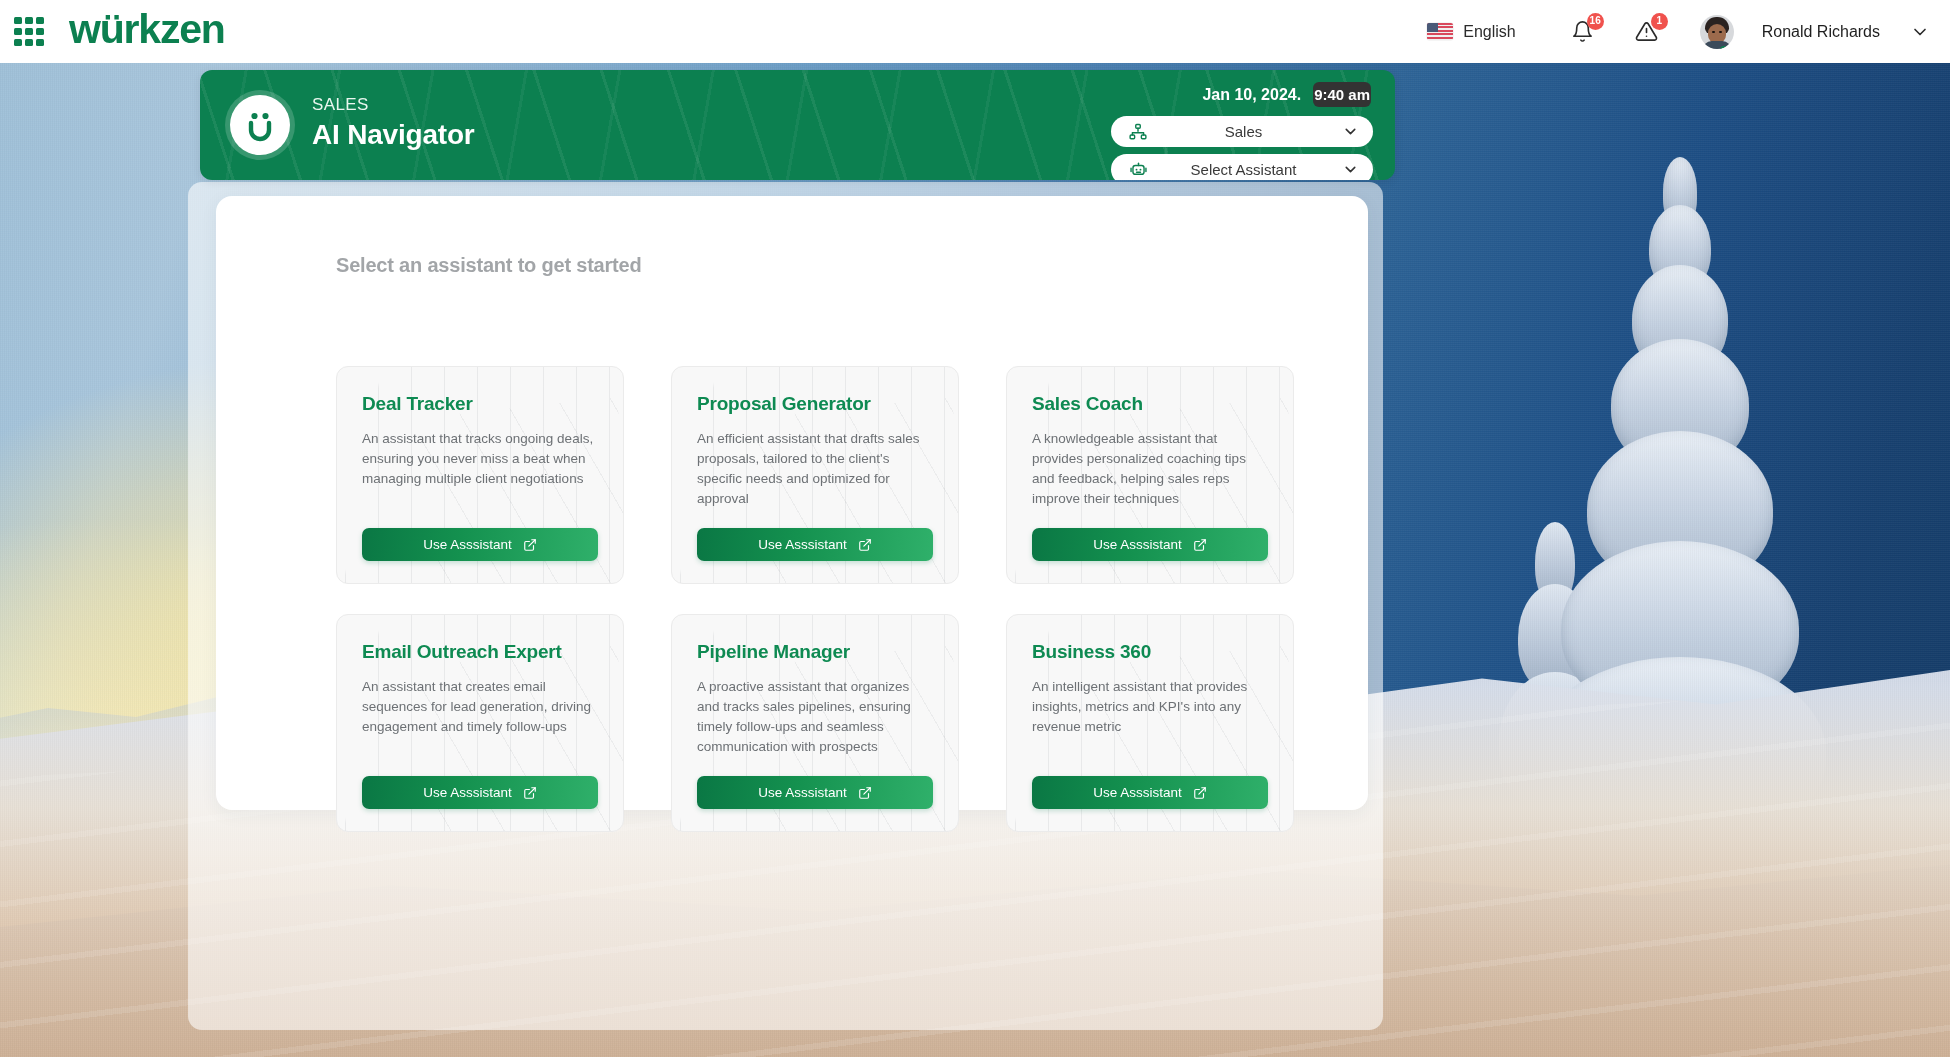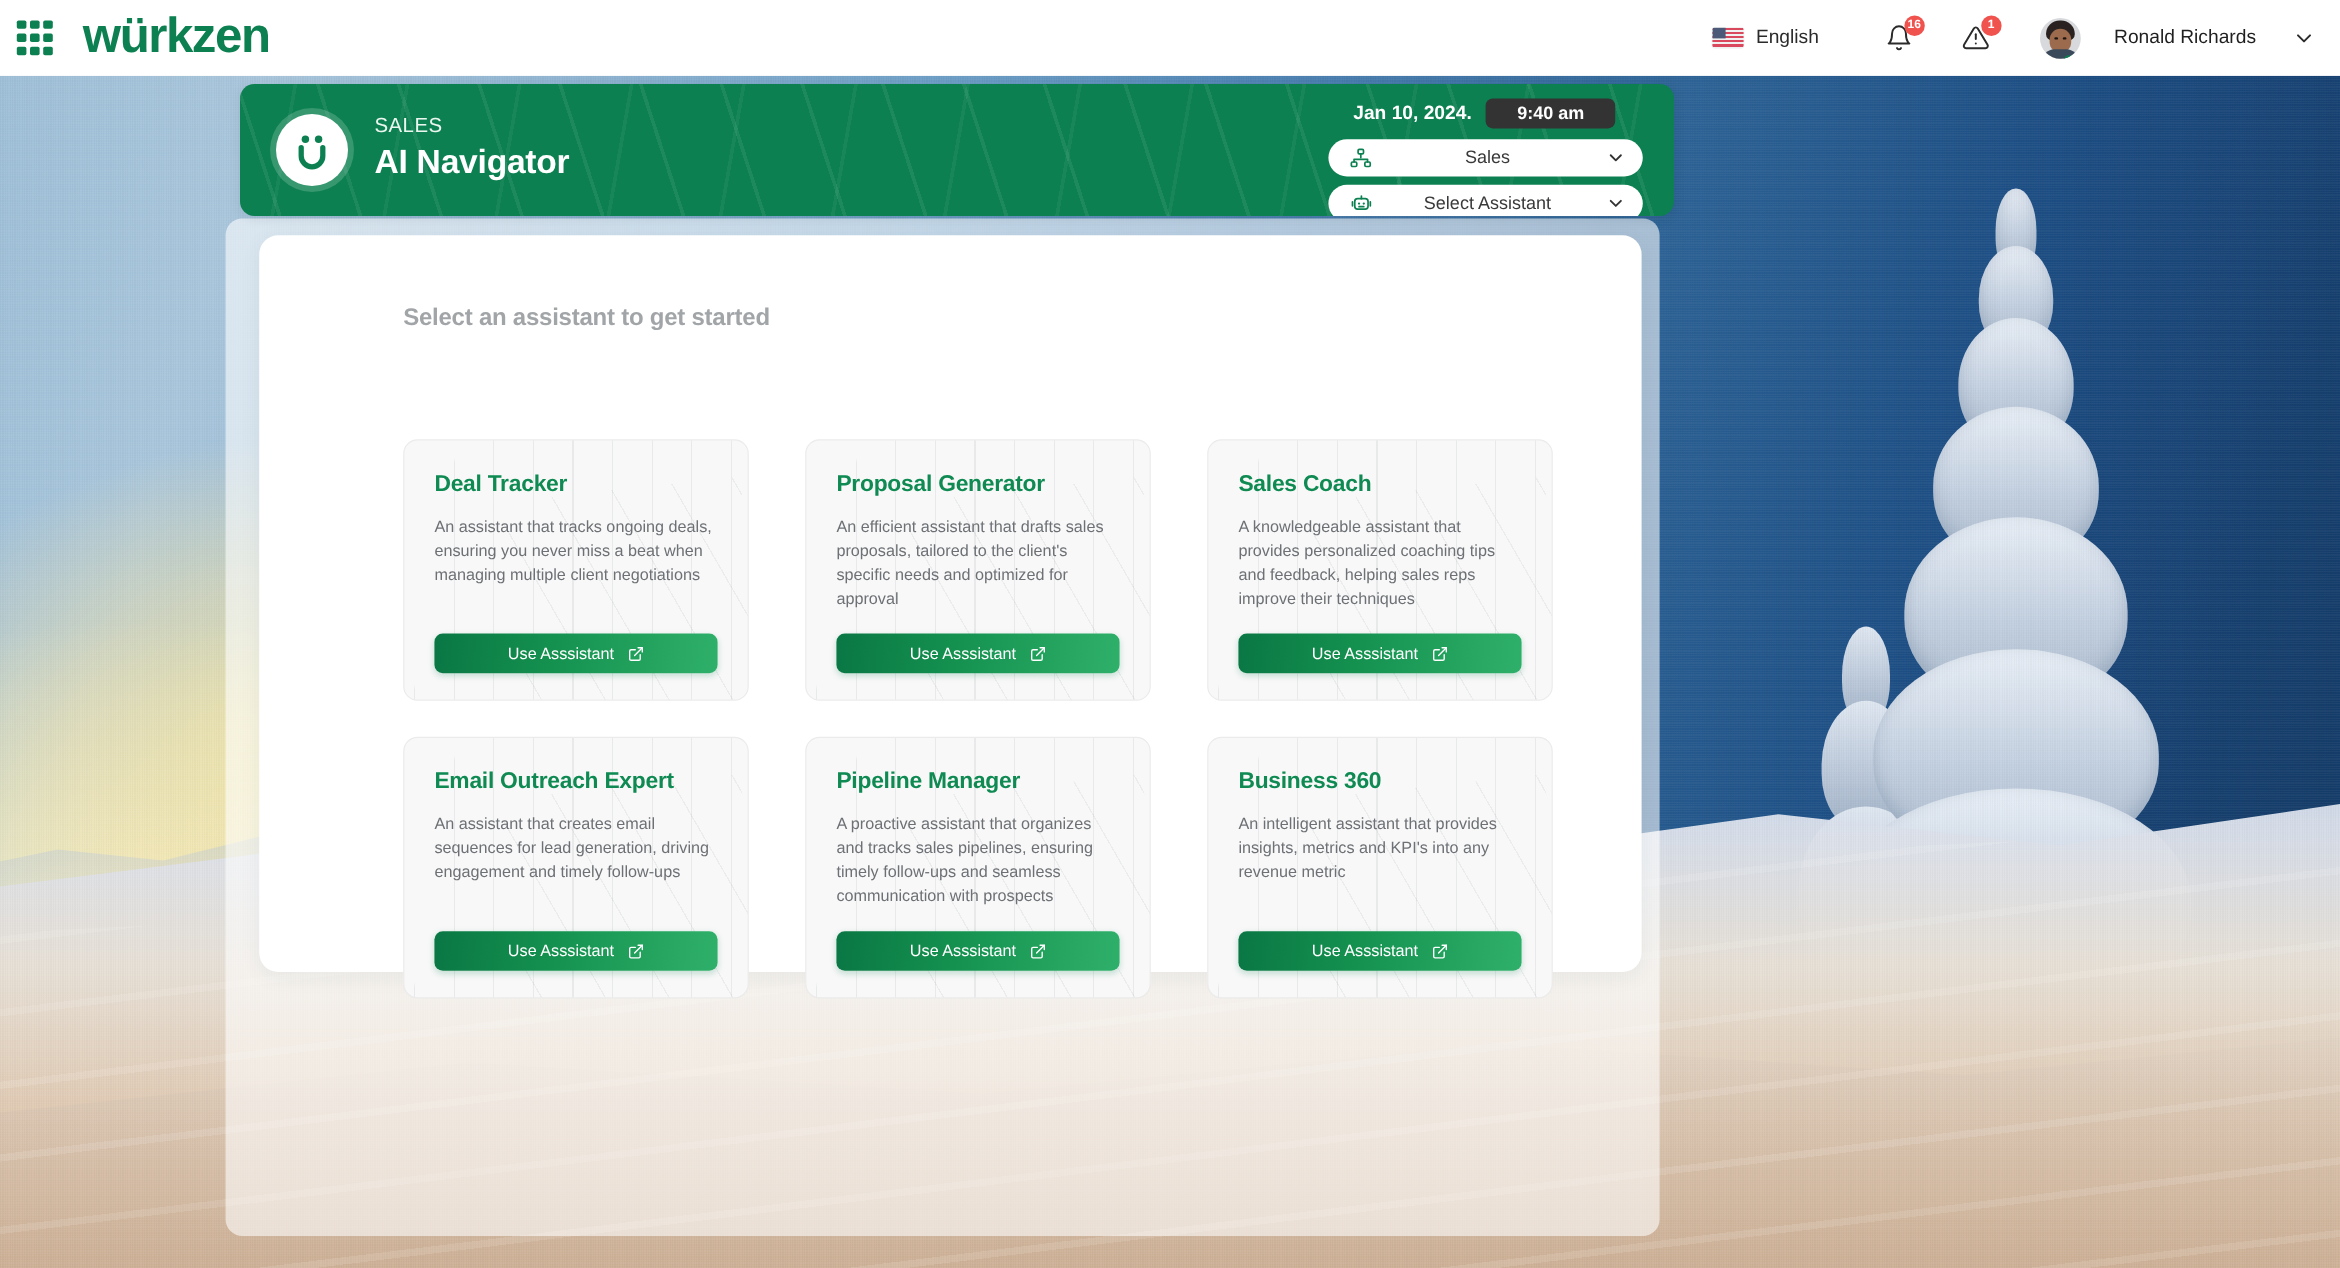--- a/index.html
+++ b/index.html
@@ -227,31 +227,31 @@
     font-size: 17px; color: #eaf6ef; letter-spacing: .4px; line-height: 1.1;
   }
   .banner-title {
     font-size: 28px; font-weight: 700; color: #fff;
     letter-spacing: -.2px; line-height: 1.25; margin-top: 2px;
   }
 
   .banner-right {
     position: absolute; right: 22px; top: 12px;
     width: 270px;
-    display: flex; flex-direction: column; align-items: center; gap: 7px;
+    display: flex; flex-direction: column; align-items: flex-end; gap: 7px;
   }
   .datetime-row {
     display: flex; align-items: center; gap: 12px;
     margin-bottom: 2px; margin-right: 2px;
   }
   .date-text { font-size: 16px; font-weight: 700; color: #ffffff; white-space: nowrap; }
   .time-pill {
     background: #333333; color: #ffffff;
     font-size: 15px; font-weight: 600;
-    padding: 4px 26px; border-radius: 6px; white-space: nowrap;
+    padding: 4px 1px; border-radius: 6px; white-space: nowrap;
   }
   .sel {
     width: 262px; height: 31px;
     background: #fff; border-radius: 16px;
     display: flex; align-items: center;
     padding: 0 14px 0 16px;
     cursor: pointer;
   }
   .sel-icon { width: 22px; height: 22px; flex: none; display:flex; align-items:center; justify-content:center;}
   .sel-label {

